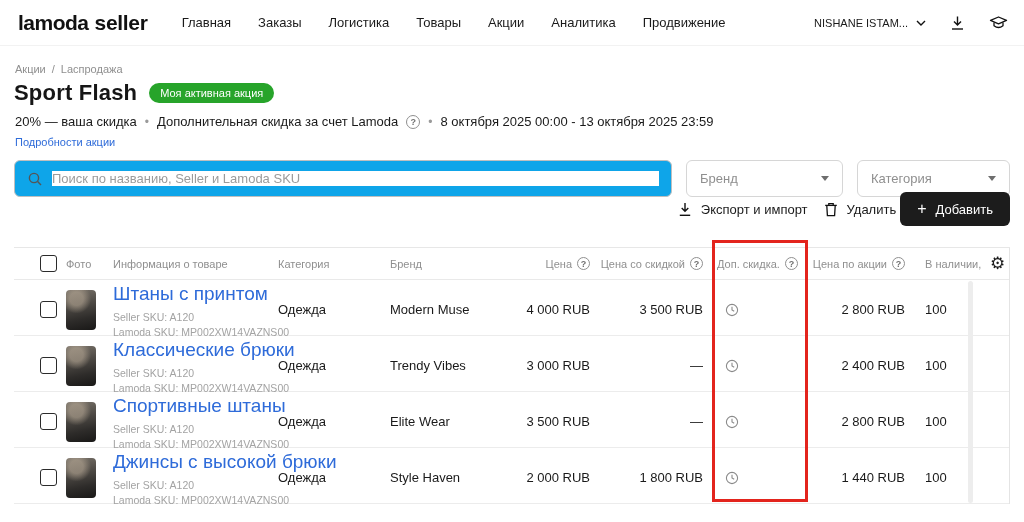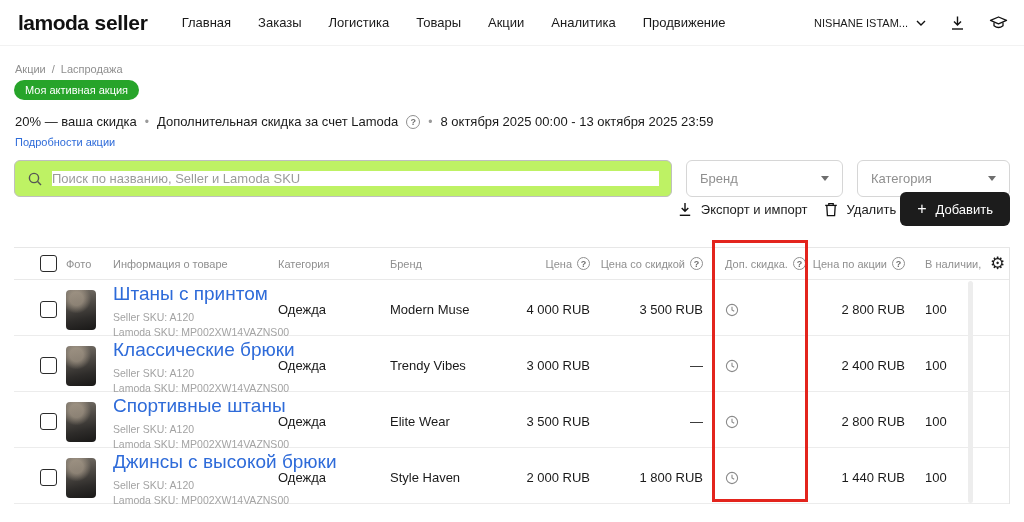--- a/index.html
+++ b/index.html
@@ -26,21 +26,21 @@
   .page-title { font-size:22px; font-weight:700; letter-spacing:0.2px; color:#161616; }
   .badge { background:var(--badge-green,#27a42a); color:#fff; font-size:11px; padding:4px 11px; border-radius:20px; white-space:nowrap; }
   .promo-info { position:absolute; top:114px; left:15px; display:flex; align-items:center; gap:8px; font-size:13px; color:#1a1a1a; }
   .dot-sep { color:#9a9a9a; font-size:12px; }
   .q-icon { display:inline-flex; align-items:center; justify-content:center; width:14px; height:14px;
             border:1px solid #8f8f8f; border-radius:50%; font-size:9px; color:#6f6f6f; font-weight:700; cursor:pointer; }
   .details-link { position:absolute; top:136px; left:15px; font-size:11px; color:var(--link-blue,#2e6bd9); cursor:pointer; }
 
   
   .search-box { position:absolute; top:160px; left:14px; width:658px; height:37px; border:1px solid #bfbfbf;
-                border-radius:6px; display:flex; align-items:center; padding:0 12px; gap:9px; background:#bef264; }
+                border-radius:6px; display:flex; align-items:center; padding:0 12px; gap:9px; background:#0ea5e9; }
   .search-box input { border:none; outline:none; flex:1; font-size:13px; color:#1a1a1a;
                       font-family:"Liberation Sans","DejaVu Sans",sans-serif; }
   .search-box input::placeholder { color:#9b9b9b; }
   .select { position:absolute; top:160px; height:37px; border:1px solid #d6d6d6; border-radius:6px;
             display:flex; align-items:center; justify-content:space-between; padding:0 13px; font-size:13px;
             color:#8f8f8f; cursor:pointer; background:#fff; }
   .select.brand { left:686px; width:157px; }
   .select.category { left:857px; width:153px; }
   .caret-down { width:0; height:0; border-left:4px solid transparent; border-right:4px solid transparent;
                 border-top:5px solid #6e6e6e; }
@@ -65,21 +65,21 @@
   .c-check { padding-left:26px; }
   .checkbox { width:17px; height:17px; border:1.6px solid #2b2b2b; border-radius:3px; background:#fff; cursor:pointer; }
   .photo { width:30px; height:40px; border-radius:4px;
            background:
              radial-gradient(circle at 35% 22%, rgba(190,175,155,.55) 0 18%, rgba(0,0,0,0) 40%),
              linear-gradient(168deg,#7a736a 0%,#4e4a45 38%,#2e2c2a 70%,#191817 100%); }
   .c-info { line-height:1.45; }
   .pname { font-size:19px; color:var(--link-blue,#2e6bd9); cursor:pointer; display:block; margin-bottom:2px; }
   .sku { font-size:10.5px; color:#a3a3a3; }
   .c-extra { padding-left:22px; display:flex; align-items:center; }
-  .th.c-extra-h { padding-left:22px;text-align:right; }
+  .th.c-extra-h { padding-left:14px;text-align:right; }
   .c-stock { padding-left:20px; }
   .th.c-stock-h { padding-left:20px; }
   .c-gear { display:flex; justify-content:center; }
   .gear { font-family:"DejaVu Sans",sans-serif; font-size:17px; color:#1d1d1d; cursor:pointer; line-height:1; }
 
   
   .highlight-box { position:absolute; left:712px; top:240px; width:96px; height:262px;
                    border:3px solid var(--highlight-red,#e3241d); pointer-events:none; z-index:6; }
   .scroll-strip { position:absolute; left:968px; top:281px; width:5px; height:222px; background:#ededed; border-radius:3px; }
   .table-right-edge { position:absolute; left:1009px; top:248px; width:1px; height:256px; background:#e4e4e4; }
@@ -129,20 +129,21 @@
     </div>
   </div>
 
   <div class="breadcrumb">
     <span class="crumb">Акции</span>
     <span>/</span>
     <span class="crumb">Lacпродажа</span>
   </div>
 
   <div class="title-row">
+    <span class="page-title">Sport Flash</span>
     <span class="badge">Моя активная акция</span>
   </div>
 
   <div class="promo-info">
     <span>20% — ваша скидка</span>
     <span class="dot-sep">•</span>
     <span>Дополнительная скидка за счет Lamoda</span>
     <span class="q-icon">?</span>
     <span class="dot-sep">•</span>
     <span>8 октября 2025 00:00 - 13 октября 2025 23:59</span>

